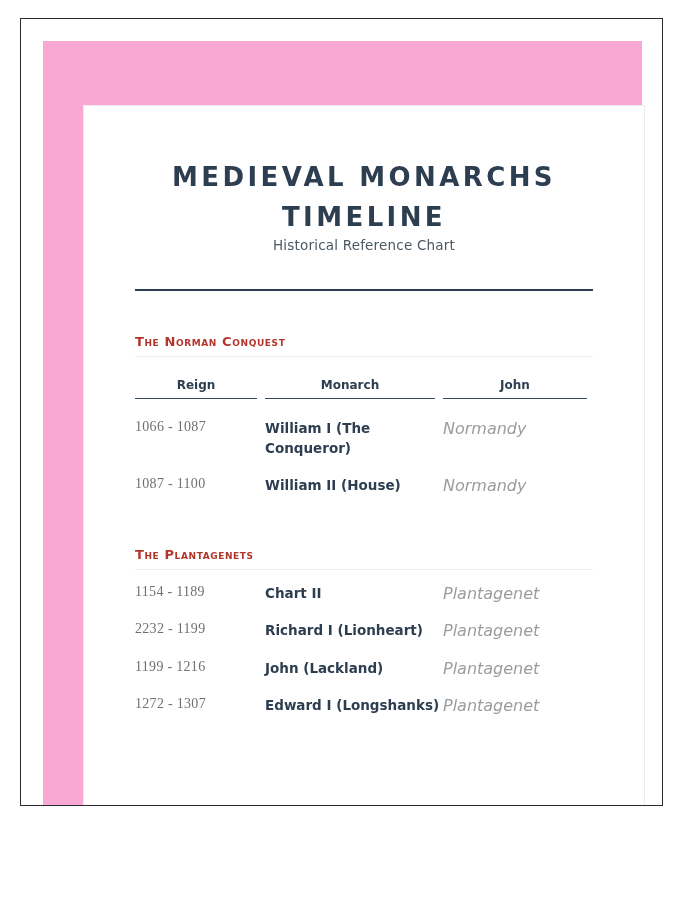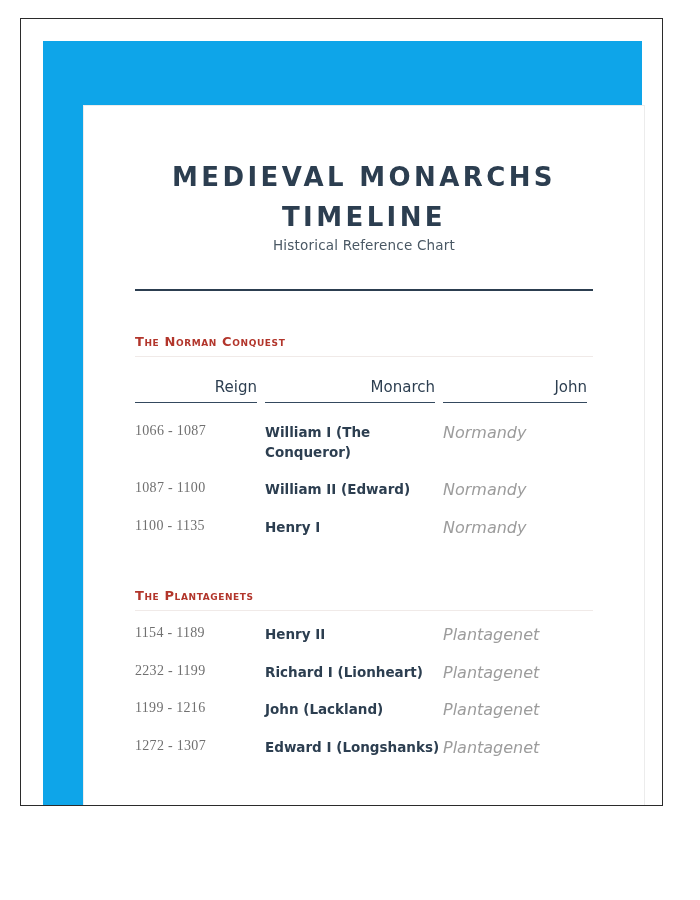--- a/index.html
+++ b/index.html
@@ -24,21 +24,21 @@
     overflow: hidden;
   }
 
   
   #page-sheet {
     position: absolute;
     left: 22px;
     top: 22px;
     width: 599px;
     height: 790px;
-    background: #0ea5e9;
+    background: #f9a8d4;
   }
 
   
   #content-card {
     position: absolute;
     left: 40px;
     top: 64px;
     width: 562px;
     height: 760px;
     background: #ffffff;
@@ -93,24 +93,24 @@
     border-collapse: separate;
     border-spacing: 0;
     table-layout: fixed;
   }
 
   .reign-table col.col-reign   { width: 130px; }
   .reign-table col.col-monarch { width: 178px; }
   .reign-table col.col-house   { width: 152px; }
 
   .reign-table th {
-    text-align: right;
+    text-align: center;
     color: #2c3e50;
-    font-size: 15px;
-    font-weight: normal;
+    font-size: 12px;
+    font-weight: bold;
     padding: 21px 0 6px 0;
   }
   .reign-table th .th-inner {
     display: block;
     border-bottom: 1px solid #34495e;
     padding-bottom: 6px;
     margin-right: 8px;
   }
 
   .reign-table td {
@@ -177,44 +177,39 @@
             </tr>
           </thead>
           <tbody>
             <tr class="row-first">
               <td class="cell-reign">1066  -  1087</td>
               <td class="cell-monarch">William I (The Conqueror)</td>
               <td class="cell-house">Normandy</td>
             </tr>
             <tr>
               <td class="cell-reign">1087  -  1100</td>
-              <td class="cell-monarch">William II (Edward)</td>
-              <td class="cell-house">Normandy</td>
-            </tr>
-            <tr>
-              <td class="cell-reign">1100  -  1135</td>
-              <td class="cell-monarch">Henry I</td>
+              <td class="cell-monarch">William II (House)</td>
               <td class="cell-house">Normandy</td>
             </tr>
           </tbody>
         </table>
       </div>
 
       <div class="section second">
         <div class="section-heading">The Plantagenets</div>
         <table class="reign-table">
           <colgroup>
             <col class="col-reign">
               <col class="col-monarch">
               <col class="col-house">
           </colgroup>
           <tbody>
             <tr class="row-first">
               <td class="cell-reign">1154  -  1189</td>
-              <td class="cell-monarch">Henry II</td>
+              <td class="cell-monarch">Chart II</td>
               <td class="cell-house">Plantagenet</td>
             </tr>
             <tr>
               <td class="cell-reign">2232  -  1199</td>
               <td class="cell-monarch">Richard I (Lionheart)</td>
               <td class="cell-house">Plantagenet</td>
             </tr>
             <tr>
               <td class="cell-reign">1199  -  1216</td>
               <td class="cell-monarch">John (Lackland)</td>

